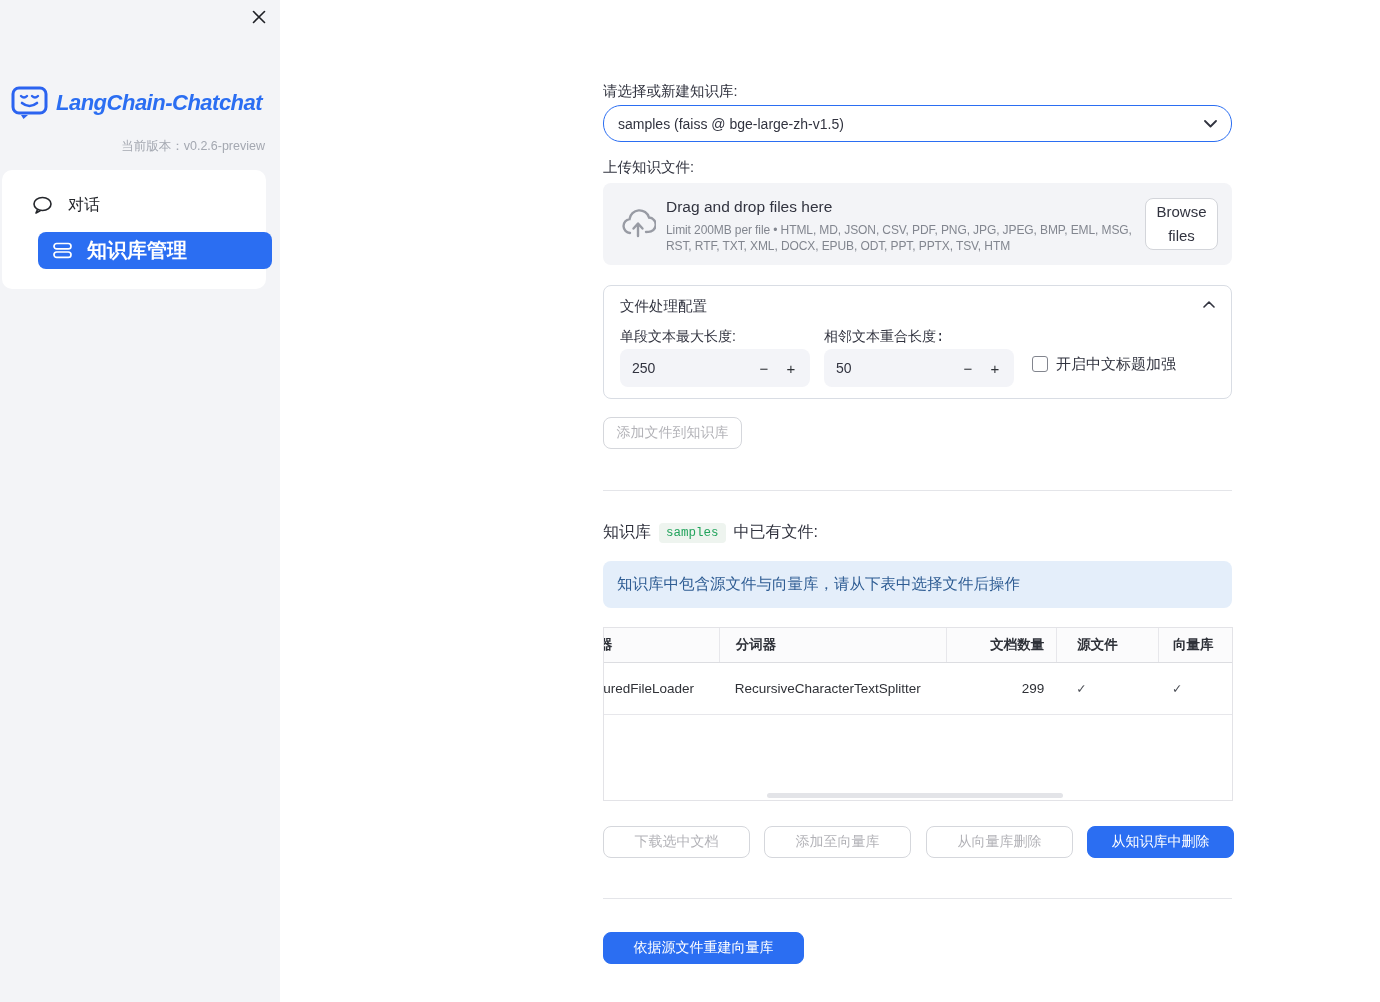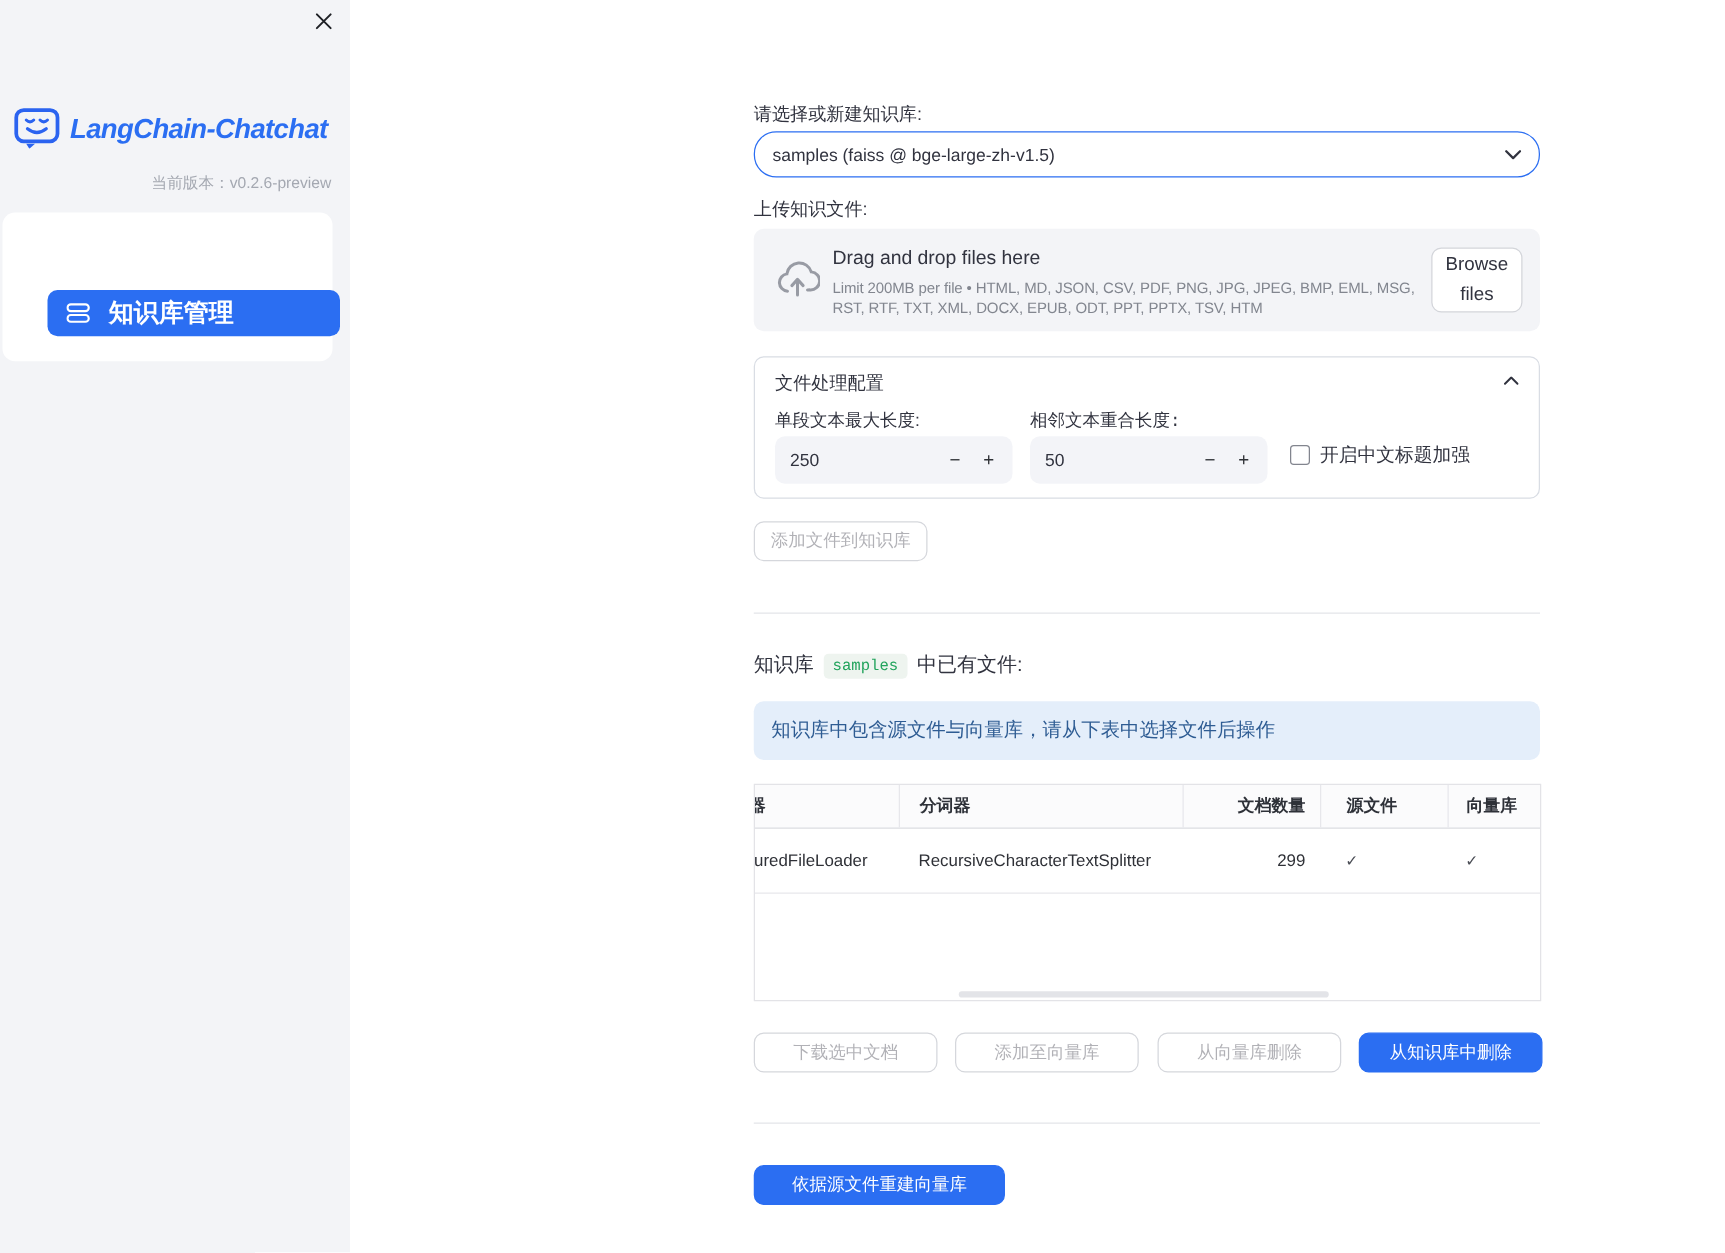--- a/index.html
+++ b/index.html
@@ -108,20 +108,29 @@
           <path d="M21 10 q3 3 6 0" fill="none" stroke="#2b63f0" stroke-width="2.4" stroke-linecap="round"></path>
           <path d="M11 17 q7.5 6 15 0" fill="none" stroke="#2b63f0" stroke-width="2.6" stroke-linecap="round"></path>
         </svg>
       </span>
       <span class="logo-text">LangChain-Chatchat</span>
     </div>
 
     <div class="version">当前版本：v0.2.6-preview</div>
 
     <nav class="menu-card">
+      <div class="menu-item plain">
+        <span style="display:flex;">
+          <svg width="21" height="19" viewBox="0 0 21 19">
+            <ellipse cx="10.5" cy="8" rx="8.5" ry="6.5" fill="none" stroke="#24262b" stroke-width="1.6"></ellipse>
+            <path d="M5.5 13.5 L4 17 L8.5 14.6" fill="none" stroke="#24262b" stroke-width="1.6" stroke-linejoin="round"></path>
+          </svg>
+        </span>
+        <span>对话</span>
+      </div>
       <div class="menu-item active">
         <span style="display:flex;">
           <svg width="19" height="17" viewBox="0 0 19 17">
             <rect x="1" y="1.5" width="17" height="5.4" rx="2.7" fill="none" stroke="#ffffff" stroke-width="1.7"></rect>
             <rect x="1" y="10" width="17" height="5.4" rx="2.7" fill="none" stroke="#ffffff" stroke-width="1.7"></rect>
           </svg>
         </span>
         <span>知识库管理</span>
       </div>
     </nav>

